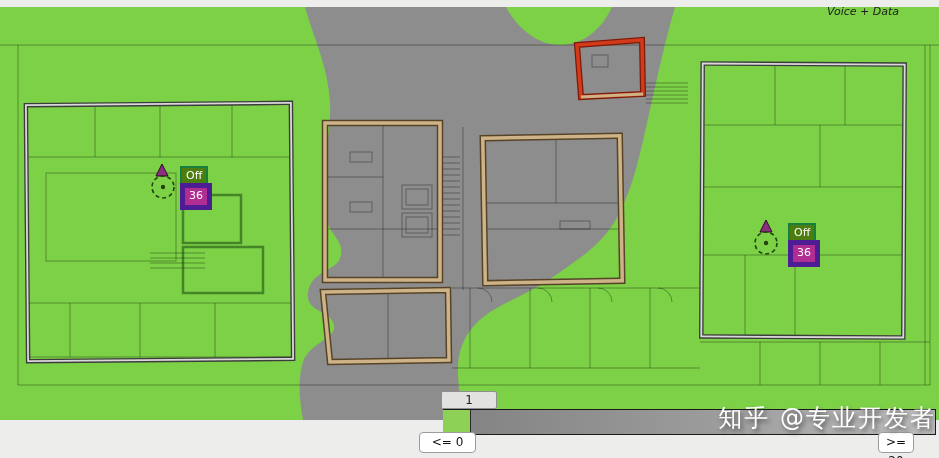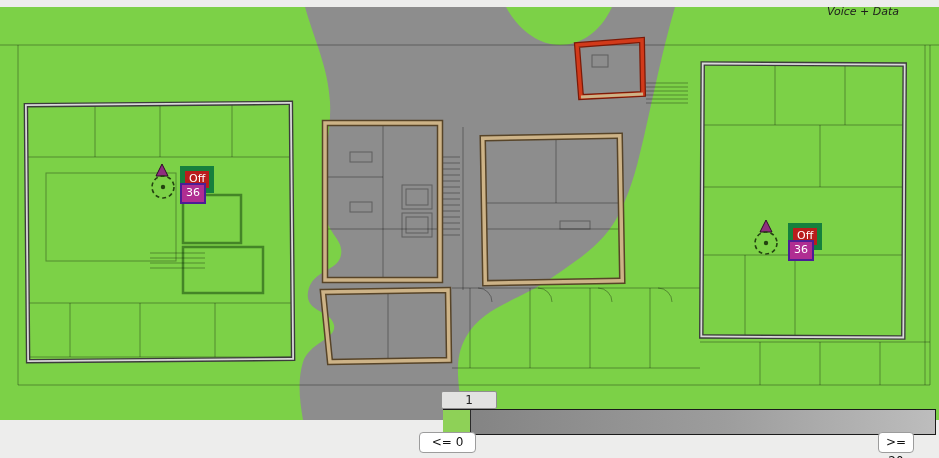--- a/index.html
+++ b/index.html
@@ -2,22 +2,22 @@
 <html><head>
 <meta charset="utf-8">
 <style>
   html,body{margin:0;padding:0;background:#ededec;overflow:hidden;}
   body{width:939px;height:458px;position:relative;font-family:"DejaVu Sans","Liberation Sans",sans-serif;}
   .screen{position:absolute;inset:0;}
   .map{position:absolute;left:0;top:7px;width:939px;height:413px;}
   .map svg{display:block;}
 
   .badge{position:absolute;color:#fff;font-size:11px;line-height:14px;padding:1px 4px 2px 4px;white-space:nowrap;}
-  .badge-off{background:#b91c1c;border:5px solid #15803d;}
-  .badge-val{background:#b02d92;border:2px solid #4c1d95;}
+  .badge-off{background:#4d7c0f;border:2px solid #15803d;}
+  .badge-val{background:#b02d92;border:5px solid #4c1d95;}
 
   .slider-handle{position:absolute;left:441px;top:391px;width:54px;height:16px;
     background:#e2e2e1;border:1px solid #8f8f8f;border-radius:2px;
     font-size:12px;line-height:16px;text-align:center;color:#222;z-index:6;}
   .colorbar{position:absolute;left:443px;top:409px;width:493px;height:26px;
     border-top:1px solid #1a1a1a;border-bottom:1px solid #1a1a1a;border-right:1px solid #1a1a1a;
     box-sizing:border-box;z-index:4;display:flex;}
   .cb-green{width:27px;height:100%;background:#8ed157;border-right:1px solid #2a2a2a;}
   .cb-gradient{flex:1;height:100%;background:linear-gradient(90deg,#848484 0%,#9d9d9d 55%,#bdbdbd 100%);}
   .cb-label{position:absolute;right:40px;top:5px;font-size:11px;font-style:italic;color:#1c1c1c;z-index:5;}
@@ -153,14 +153,15 @@
 
   <div class="colorbar">
     <div class="cb-green"></div>
     <div class="cb-gradient"></div>
   </div>
   <span class="cb-label">Voice + Data</span>
 
   <button class="legend-btn btn-min">&lt;= 0</button>
   <button class="legend-btn btn-max">&gt;= 20</button>
 
+  <div class="watermark">知乎 @专业开发者</div>
 
 </div>
 
 </body></html>

